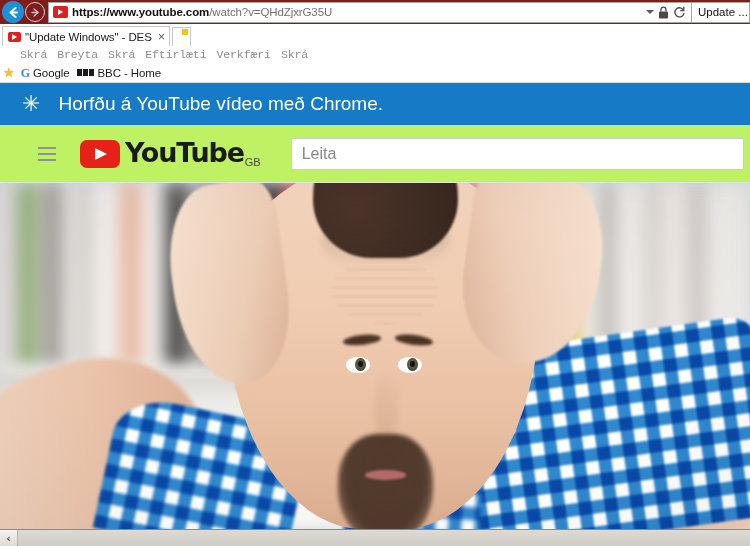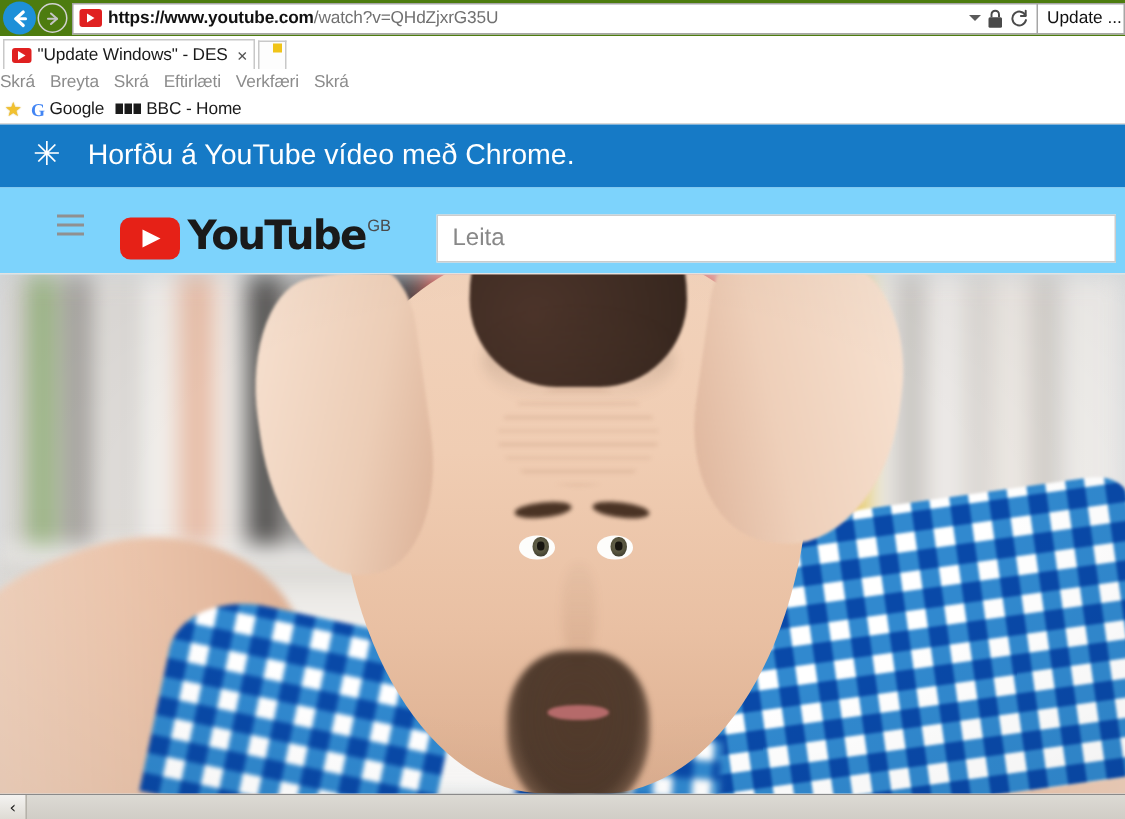--- a/index.html
+++ b/index.html
@@ -22,21 +22,21 @@
     display: flex;
     flex-direction: column;
   }
 
   
   .ie-navbar {
     height: 24px;
     min-height: 24px;
     display: flex;
     align-items: center;
-    background: #4d7c0f;
+    background: #7f1d1d;
     padding: 0 0 0 2px;
     box-sizing: border-box;
   }
   .nav-back {
     width: 22px; height: 22px;
     border-radius: 50%;
     background: #1e90d8;
     display: flex; align-items: center; justify-content: center;
     flex: 0 0 auto;
     margin-right: 1px;
@@ -190,23 +190,24 @@
     background: #f0c419;
   }
 
   
   .ie-menubar {
     height: 17px;
     min-height: 17px;
     display: flex;
     align-items: center;
     background: #ffffff;
-    padding-left: 0;
+    padding-left: 20px;
     gap: 10px;
     box-sizing: border-box;
+    font-family: Liberation Mono, monospace;
   }
   .menu-item {
     font-size: 11.5px;
     color: #8c8c8c;
     white-space: nowrap;
     cursor: pointer;
     letter-spacing: -0.1px;
   }
 
   
@@ -300,23 +301,24 @@
     font-size: 14.5px;
     text-decoration: underline;
     cursor: pointer;
     white-space: nowrap;
   }
 
   
   .yt-header {
     height: 58px;
     min-height: 58px;
-    background: #7dd3fc;
-    display: flex;
-    padding: 18px 6px 0 38px;
+    background: #bef264;
+    display: flex;
+    align-items: center;
+    padding: 0 6px 0 38px;
     box-sizing: border-box;
     border-bottom: 1px solid #e2e2e2;
   }
   .yt-hamburger {
     width: 18px;
     display: flex;
     flex-direction: column;
     gap: 4px;
     cursor: pointer;
     flex: 0 0 auto;
@@ -357,21 +359,21 @@
     color: #1a1a1a;
     letter-spacing: -1.2px;
     line-height: 30px;
     font-family: "DejaVu Sans", sans-serif;
   }
   .yt-sup {
     font-size: 11px;
     color: #4a4a4a;
     line-height: 13px;
     margin-left: 1px;
-    margin-top: 2px;
+    margin-top: 18px;
     font-family: "Liberation Sans", sans-serif;
     letter-spacing: 0;
   }
   .yt-search {
     flex: 1 1 auto;
     height: 32px;
     border: 1px solid #cccccc;
     background: #ffffff;
     display: flex;
     align-items: center;

